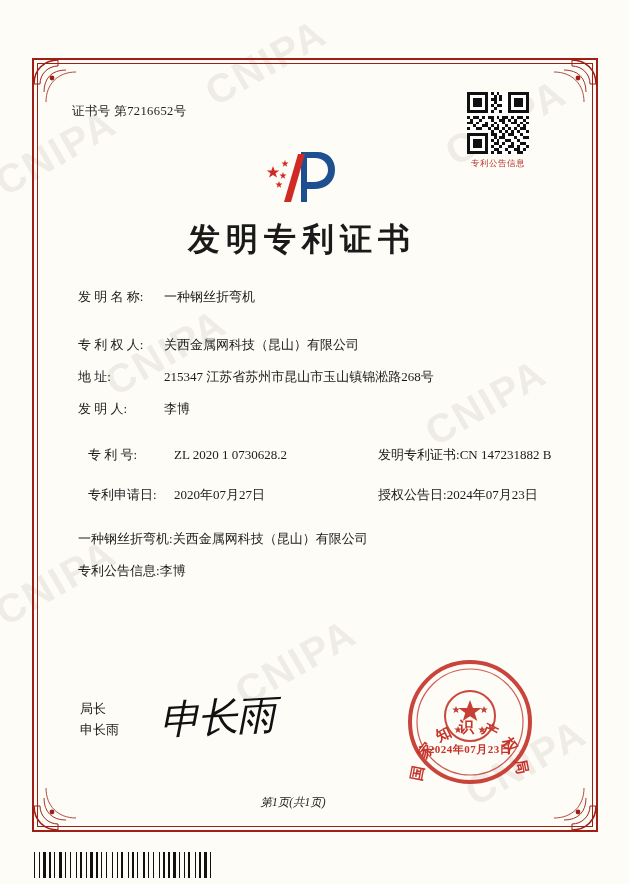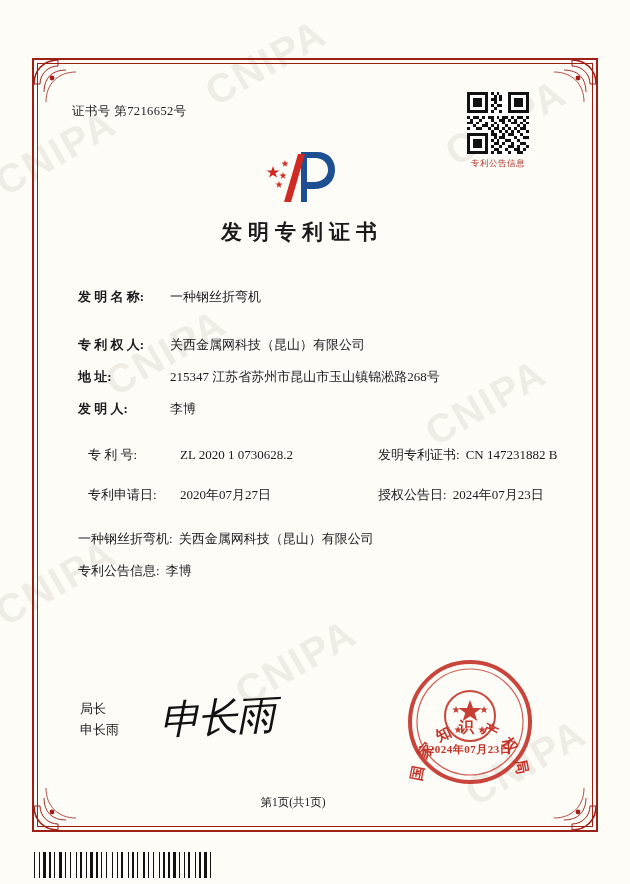--- a/index.html
+++ b/index.html
@@ -81,21 +81,21 @@
     position: absolute;
     left: 0; right: 0; top: 88px;
     text-align: center;
     height: 62px;
   }
 
   .doc-title {
     position: absolute;
     left: 0; right: 0; top: 160px;
     text-align: center;
-    font-size: 21px;
+    font-size: 32px;
     font-weight: bold;
     letter-spacing: 6px;
     color: #1a1a1a;
     font-family: "DejaVu Serif", serif;
   }
 
   .fields {
     position: absolute;
     left: 46px; top: 230px;
     right: 40px;
@@ -106,23 +106,22 @@
     font-size: 13px;
     color: #1a1a1a;
     white-space: nowrap;
   }
   .f-label {
     display: inline-block;
     color: #1a1a1a;
   }
   .f-value {
     display: inline-block;
-    margin-left: 6px;
-  }
-  .lbl-w1 { width: 86px; font-weight: bold; }      
+  }
+  .lbl-w1 { width: 86px; }      
   .lbl-w2 { width: 86px; }
   .half-left { position: absolute; left: 10px; }
   .half-right { position: absolute; left: 300px; }
 
   .paragraph {
     position: absolute;
     left: 46px; right: 42px; top: 540px;
     font-size: 11.5px;
     line-height: 22px;
     color: #1a1a1a;
@@ -163,20 +162,21 @@
     font-weight: bold;
     letter-spacing: 0.5px;
   }
 
   .page-no {
     position: absolute;
     left: 0; right: 18px; bottom: 22px;
     text-align: center;
     font-size: 11.5px;
     color: #222;
+    font-style: italic;
   }
 
   
   .barcode {
     position: absolute;
     left: 34px; bottom: 6px;
     height: 26px;
     display: flex;
     align-items: flex-end;
   }

